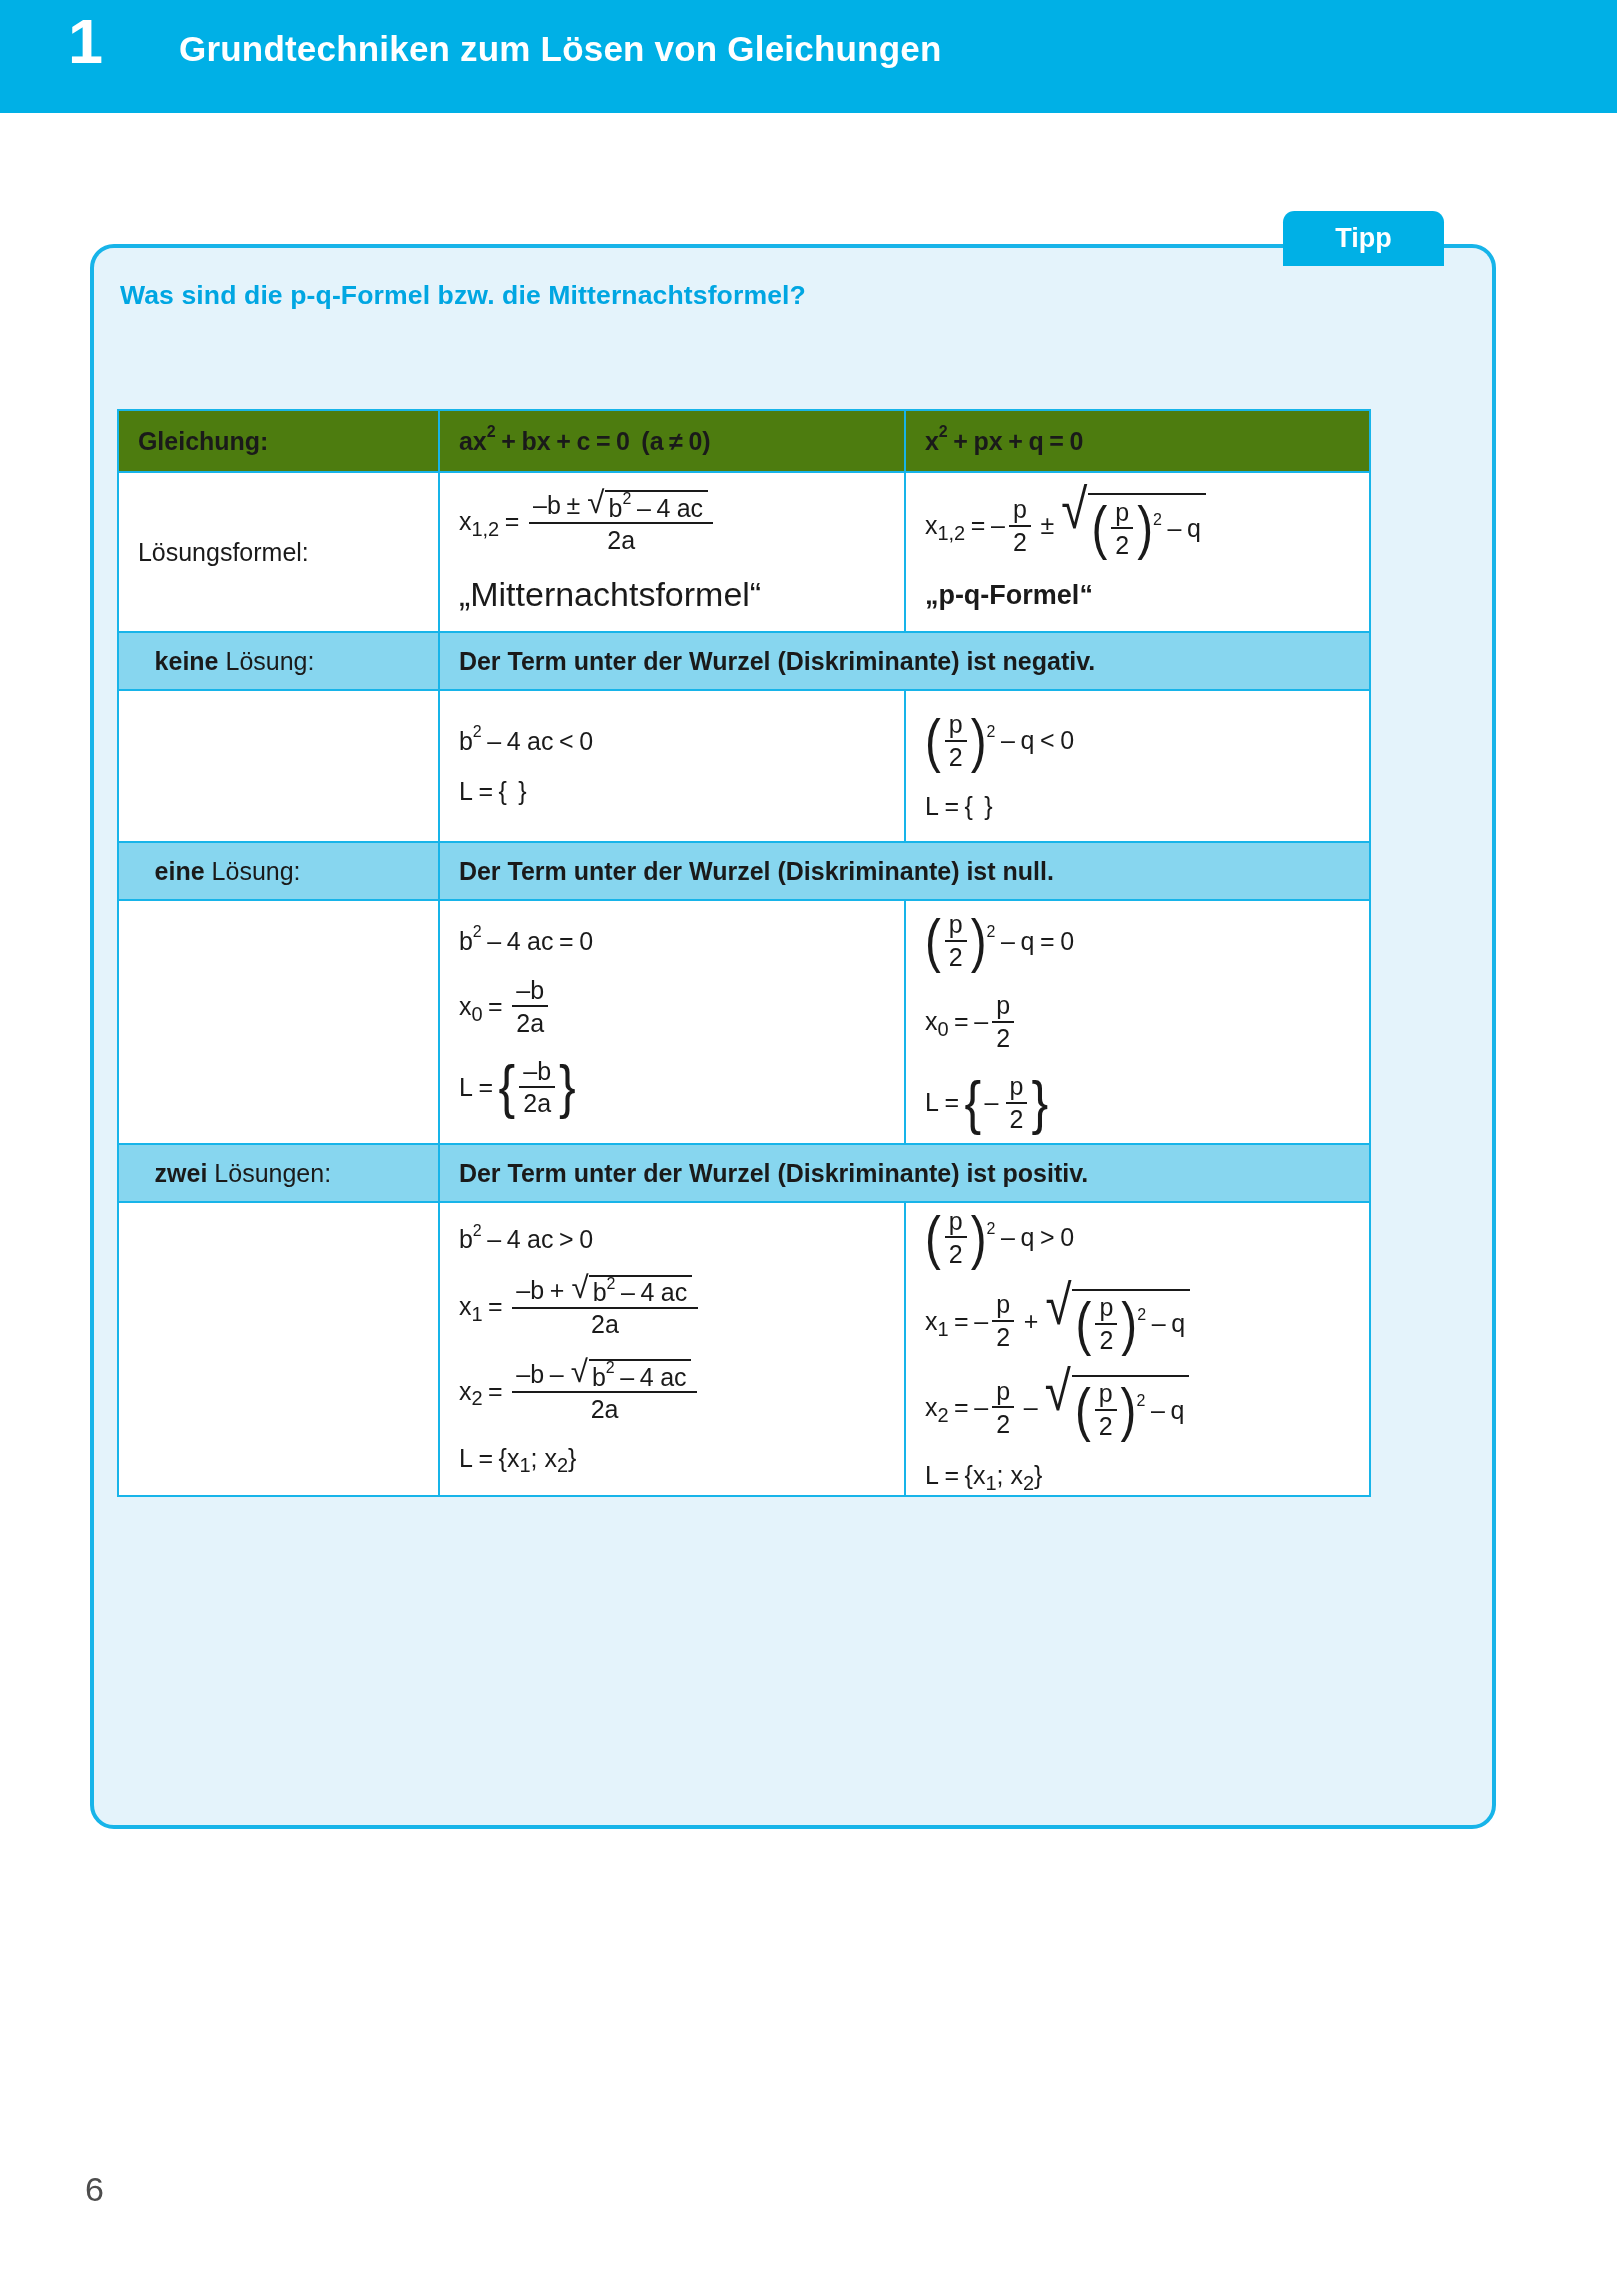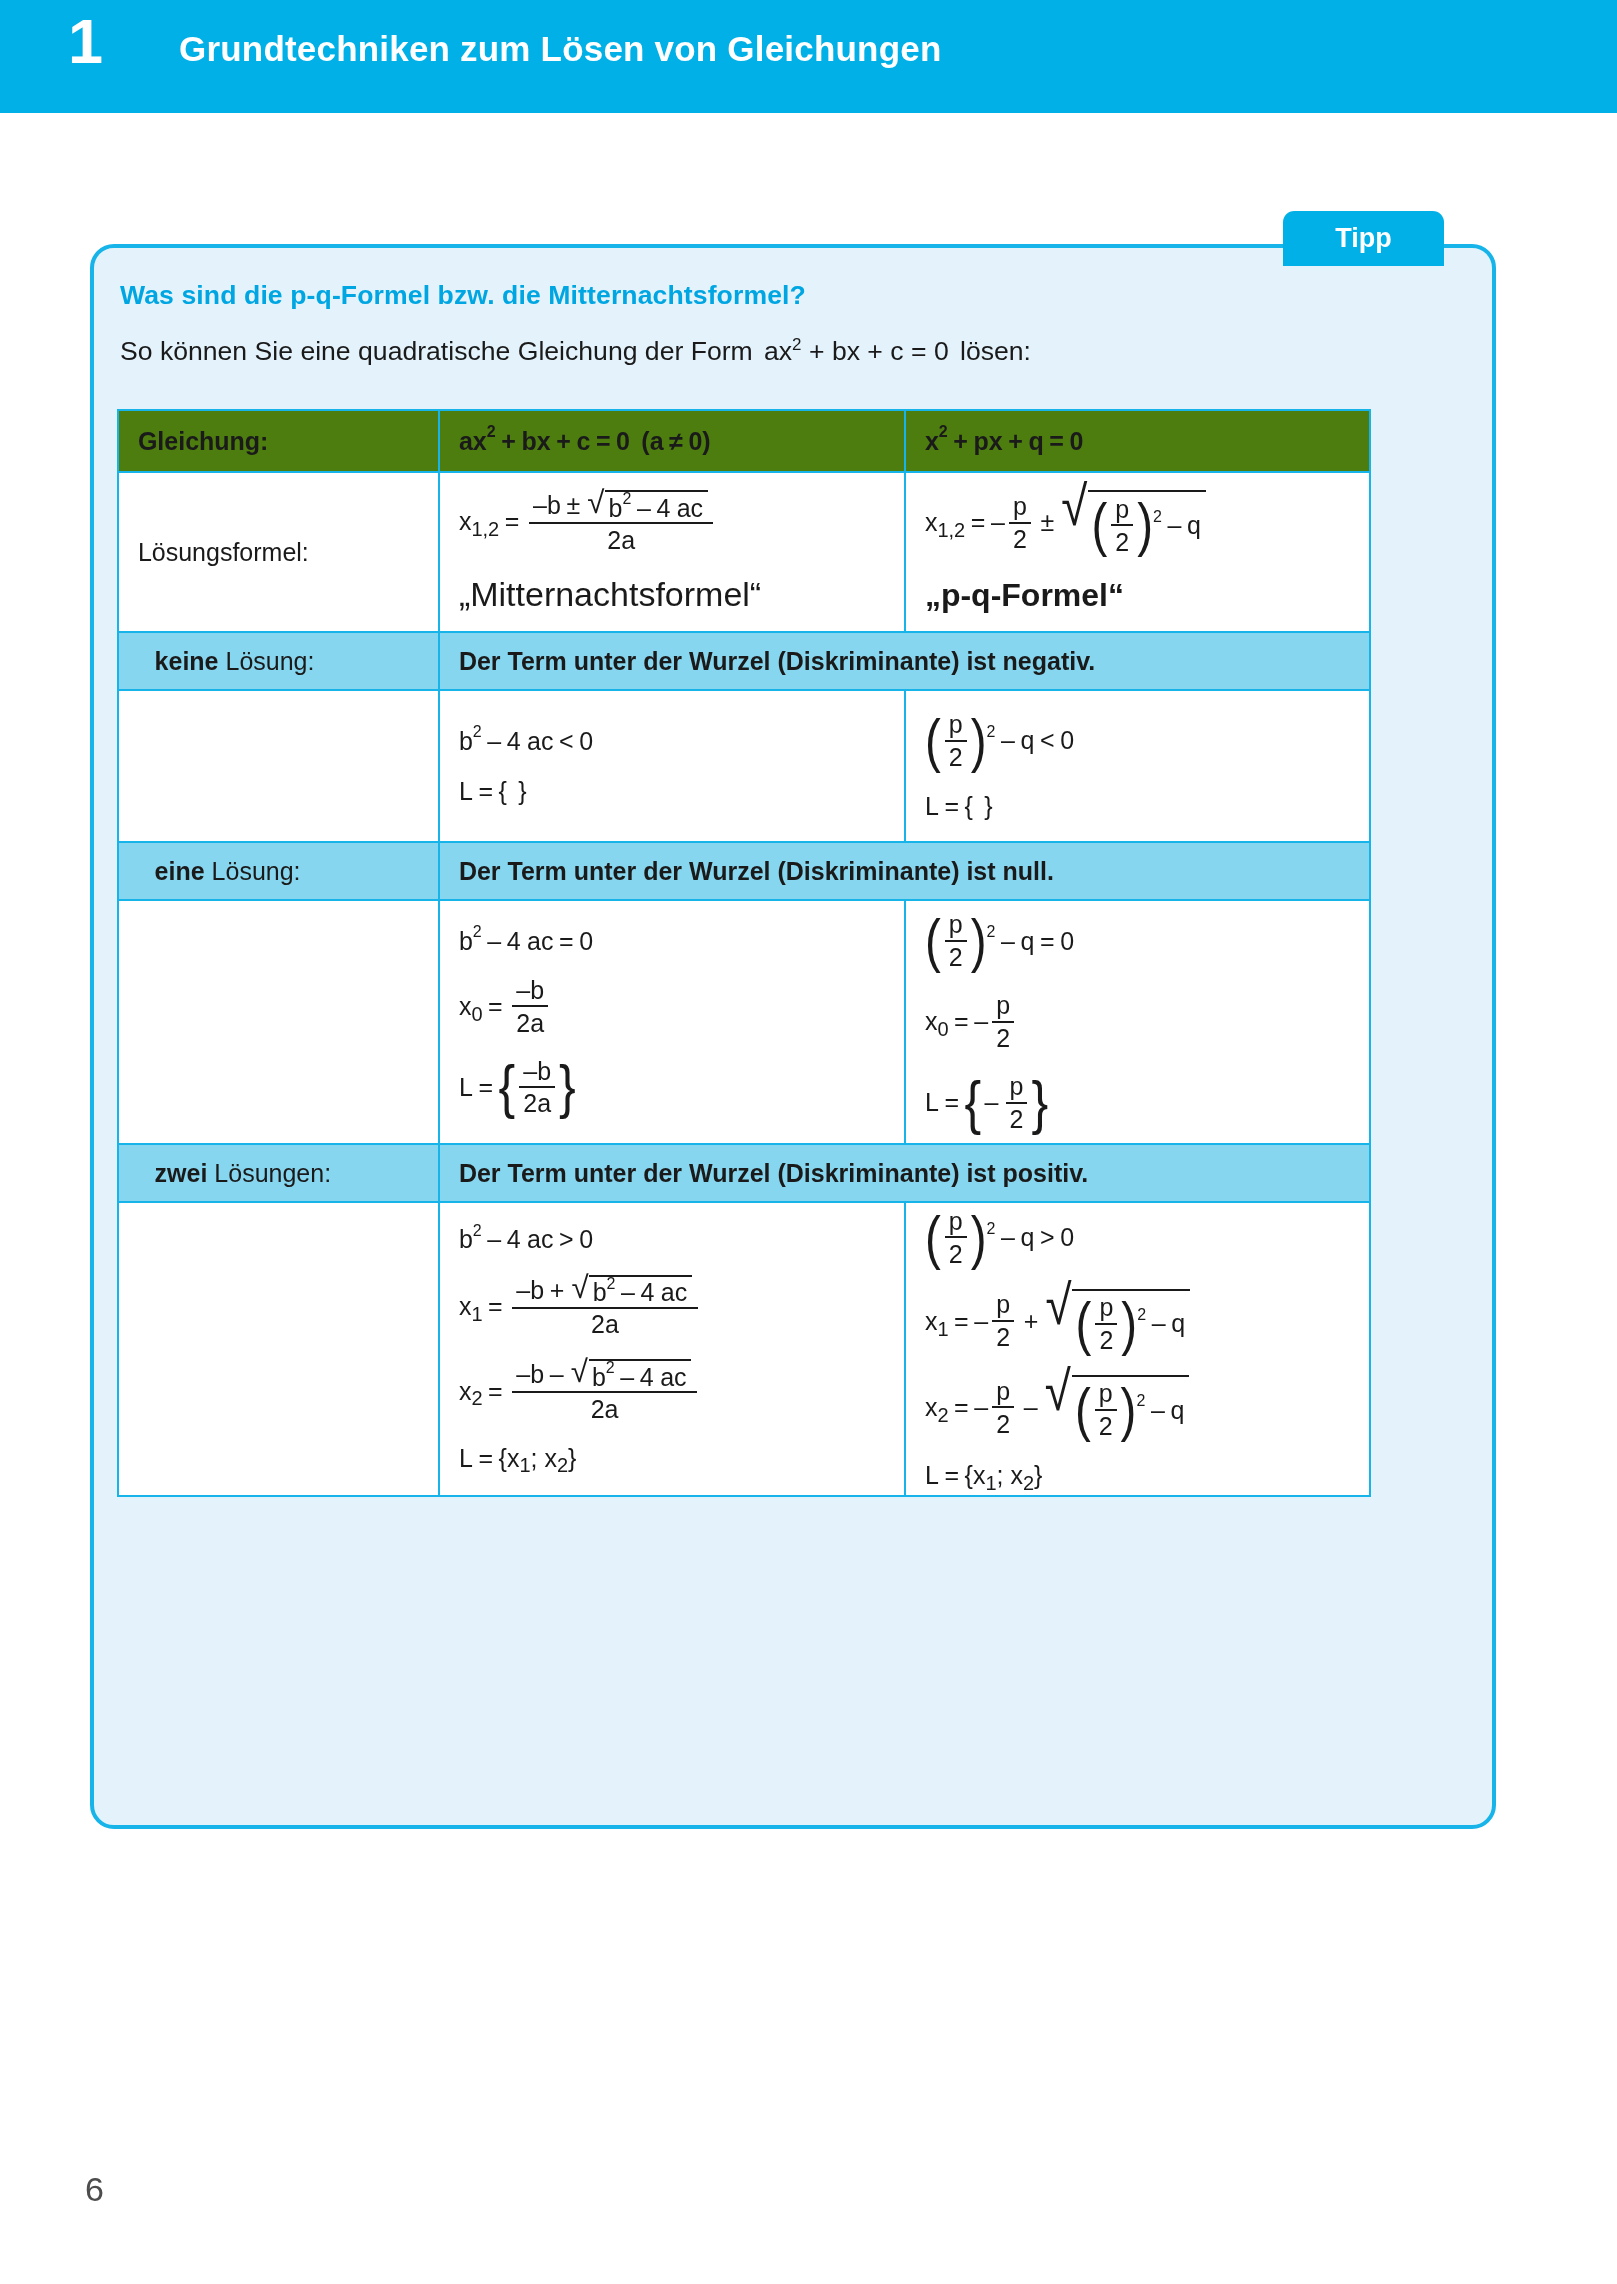--- a/index.html
+++ b/index.html
@@ -150,23 +150,20 @@
 </div>
 
 <div class="tipp-tab">
   <span>Tipp</span>
 </div>
 
 <div class="tipp-box">
 
   <div class="box-heading">Was sind die p-q-Formel bzw. die Mitternachtsformel?</div>
 
-  <div class="box-intro">
-    <span>So können Sie eine quadratische Gleichung der Form</span><span class="sp"></span><span>ax</span><sup>2</sup> <span>+ bx + c = 0</span><span class="sp"></span><span>lösen:</span>
-  </div>
 
   <table class="ftable">
     <colgroup>
         <col class="c1">
         <col class="c2">
         <col class="c3">
       </colgroup>
     <tbody>
 
       <tr class="hdr">
@@ -272,21 +269,21 @@
                       <span class="pr">)</span>
                     </span>
                       <span class="sup">2</span>
                     <span class="op">–</span>
                       <span>q</span>
                   </span>
                 </span>
               </span>
             </div>
             <div>
-              <span style="font-weight:bold;font-size:32px">„p-q-Formel“</span>
+              <span style="font-weight:bold;font-size:27px">„p-q-Formel“</span>
             </div>
           </div>
         </td>
       </tr>
 
       <tr class="band">
         <td class="lbl">
           <span>keine</span><span class="light"> Lösung:</span>
         </td>
         <td colspan="2">Der Term unter der Wurzel (Diskriminante) ist negativ.</td>

